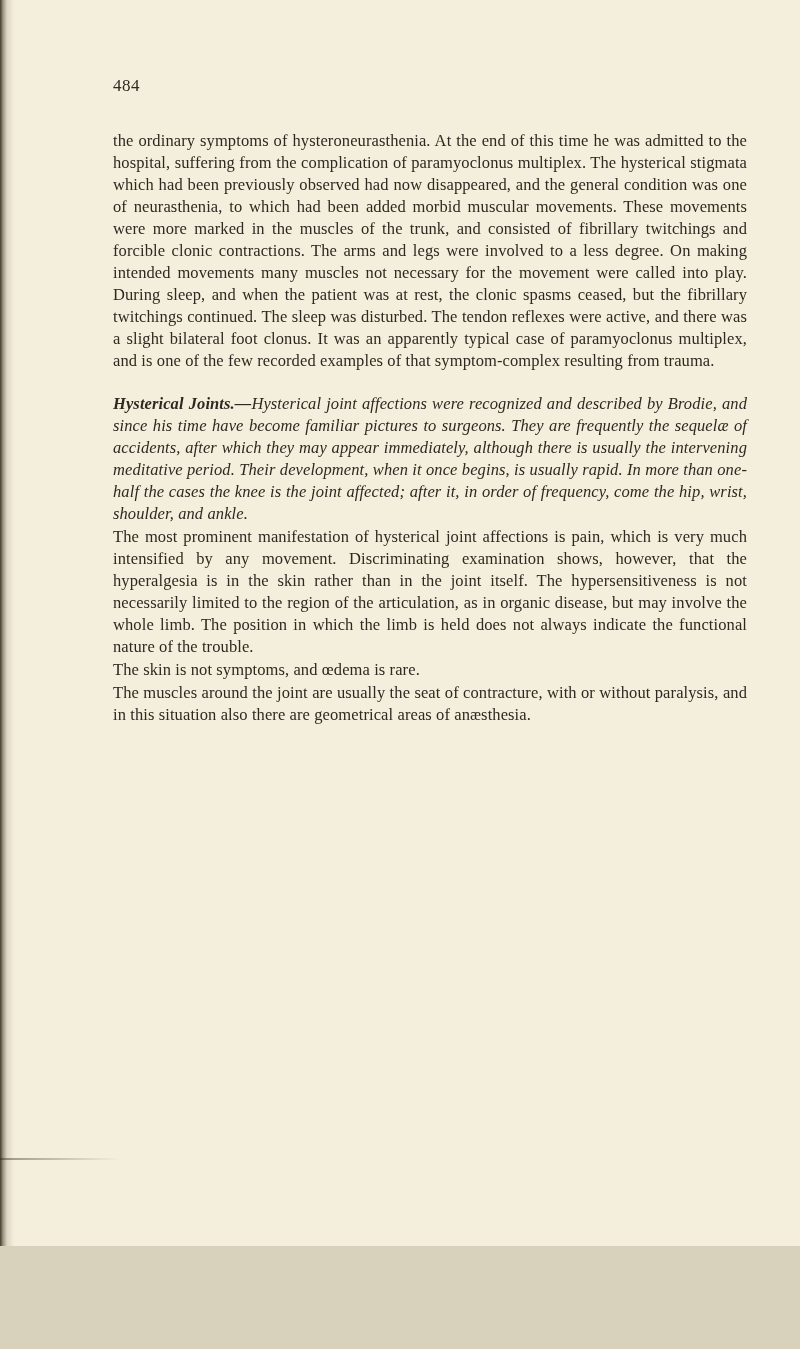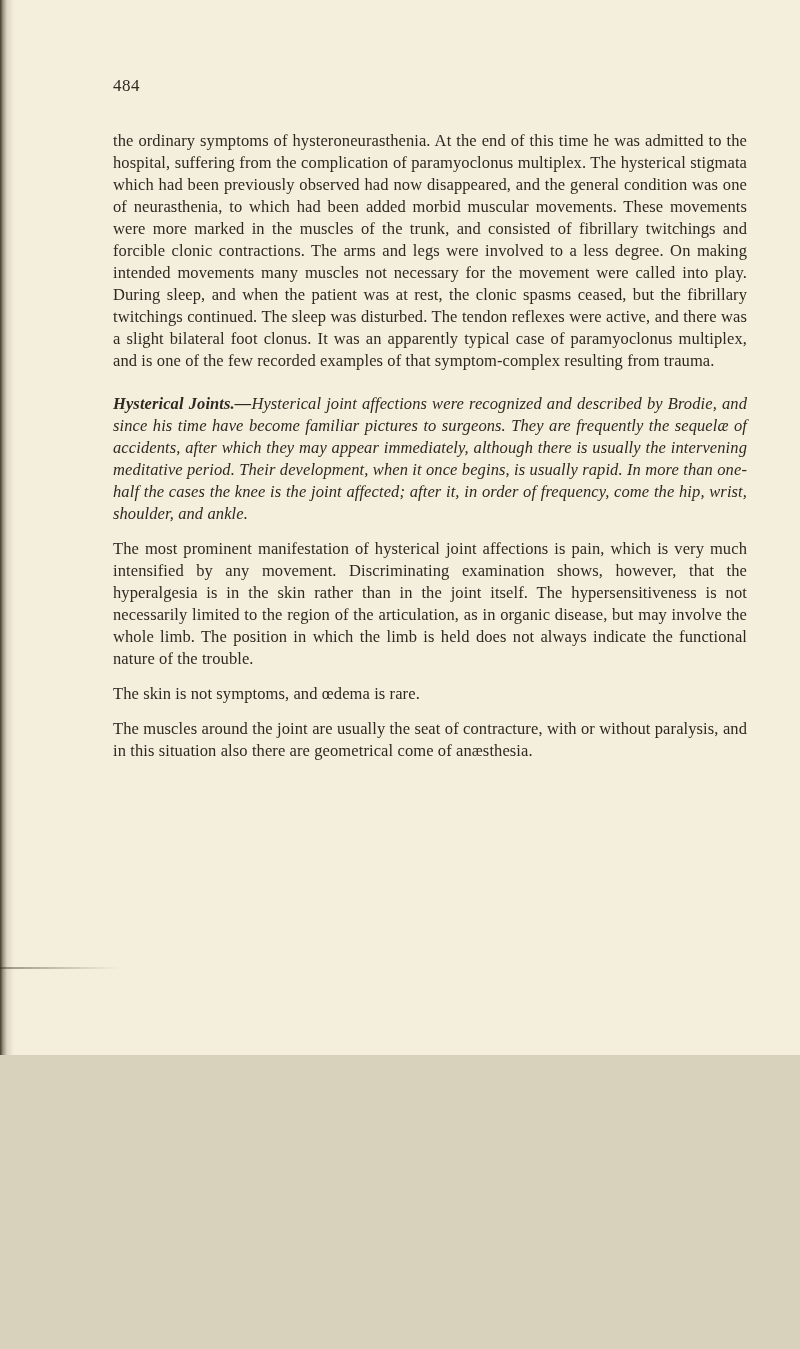--- a/index.html
+++ b/index.html
@@ -8,21 +8,21 @@
   }
   * { box-sizing: border-box; }
   html, body {
     margin: 0;
     padding: 0;
     background: #d8d2bd;
   }
   .page {
     position: relative;
     width: 800px;
-    height: 1055px;
+    height: 1246px;
     background: var(--paper);
     color: var(--ink);
     font-family: "Liberation Serif", "DejaVu Serif", serif;
     overflow: hidden;
   }
   
   .left-edge {
     position: absolute;
     left: 0; top: 0; bottom: 0;
     width: 14px;
@@ -68,35 +68,35 @@
     font-size: 15.5px;
     letter-spacing: 2px;
   }
   .text-block .para {
     margin: 0;
     font-size: 16.5px;
     line-height: 22px;
     text-align: justify;
     letter-spacing: 0.1px;
   }
-  .text-block .para + .para { margin-top: 13px; }
+  .text-block .para + .para { margin-top: 1px; }
   .text-block .para.section-start { margin-top: 21px; font-style: italic; }
   .text-block b { font-weight: bold; }
 </style>
 </head>
 <body>
 
 <div class="page">
   <div class="left-edge"></div>
   <div class="bottom-edge"></div>
   <div class="content">
     <div class="header">
       <span class="pagenum">484</span>
     </div>
     <div class="text-block">
         <p class="para">the ordinary symptoms of hysteroneurasthenia. At the end of this time he was admitted to the hospital, suffering from the complication of paramyoclonus multiplex. The hysterical stigmata which had been previously observed had now disappeared, and the general condition was one of neurasthenia, to which had been added morbid muscular movements. These movements were more marked in the muscles of the trunk, and consisted of fibrillary twitchings and forcible clonic contractions. The arms and legs were involved to a less degree. On making intended movements many muscles not necessary for the movement were called into play. During sleep, and when the patient was at rest, the clonic spasms ceased, but the fibrillary twitchings continued. The sleep was disturbed. The tendon reflexes were active, and there was a slight bilateral foot clonus. It was an apparently typical case of paramyoclonus multiplex, and is one of the few recorded examples of that symptom-complex resulting from trauma.</p>
         <p class="para section-start"><b>Hysterical Joints.—</b>Hysterical joint affections were recognized and described by Brodie, and since his time have become familiar pictures to surgeons. They are frequently the sequelæ of accidents, after which they may appear immediately, although there is usually the intervening meditative period. Their development, when it once begins, is usually rapid. In more than one-half the cases the knee is the joint affected; after it, in order of frequency, come the hip, wrist, shoulder, and ankle.</p>
         <p class="para">The most prominent manifestation of hysterical joint affections is pain, which is very much intensified by any movement. Discriminating examination shows, however, that the hyperalgesia is in the skin rather than in the joint itself. The hypersensitiveness is not necessarily limited to the region of the articulation, as in organic disease, but may involve the whole limb. The position in which the limb is held does not always indicate the functional nature of the trouble.</p>
         <p class="para">The skin is not symptoms, and œdema is rare.</p>
-        <p class="para">The muscles around the joint are usually the seat of contracture, with or without paralysis, and in this situation also there are geometrical come of anæsthesia.</p>
+        <p class="para">The muscles around the joint are usually the seat of contracture, with or without paralysis, and in this situation also there are geometrical areas of anæsthesia.</p>
       </div>
   </div>
 </div>
 
 </body></html>

